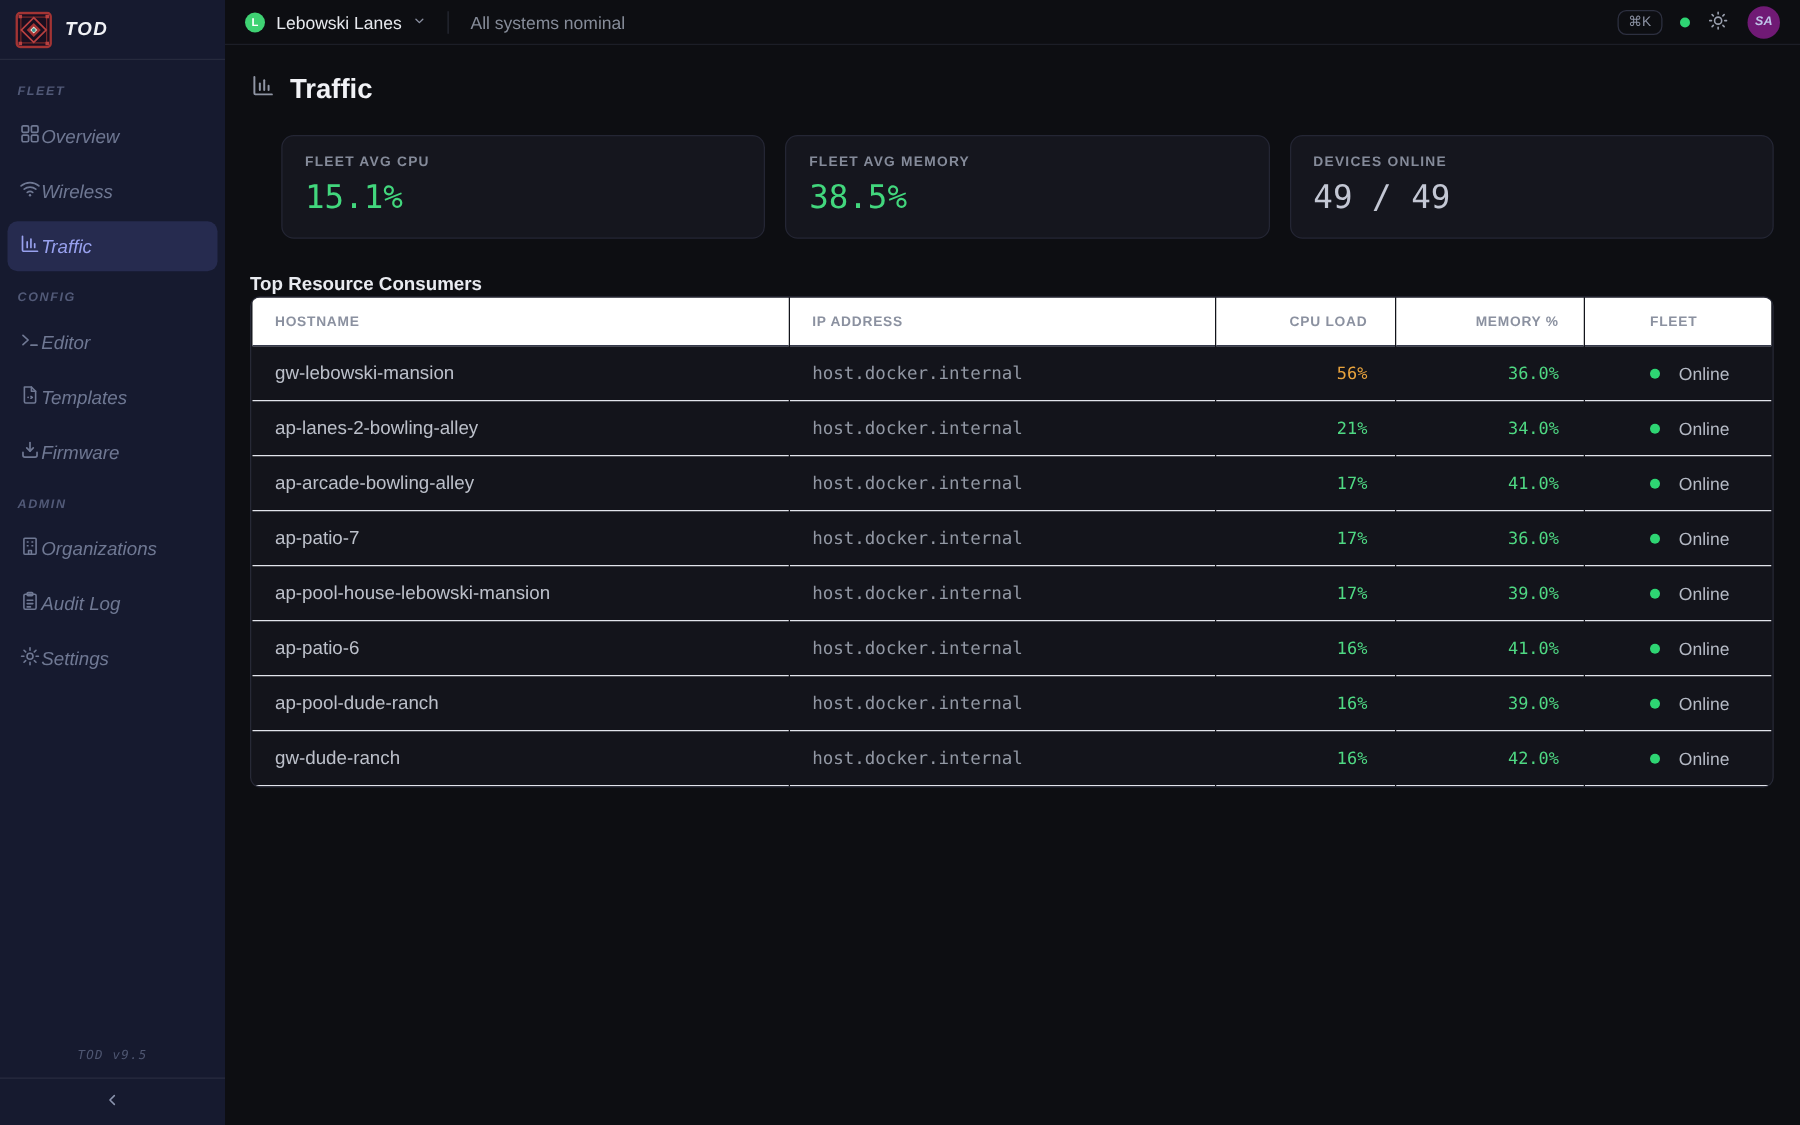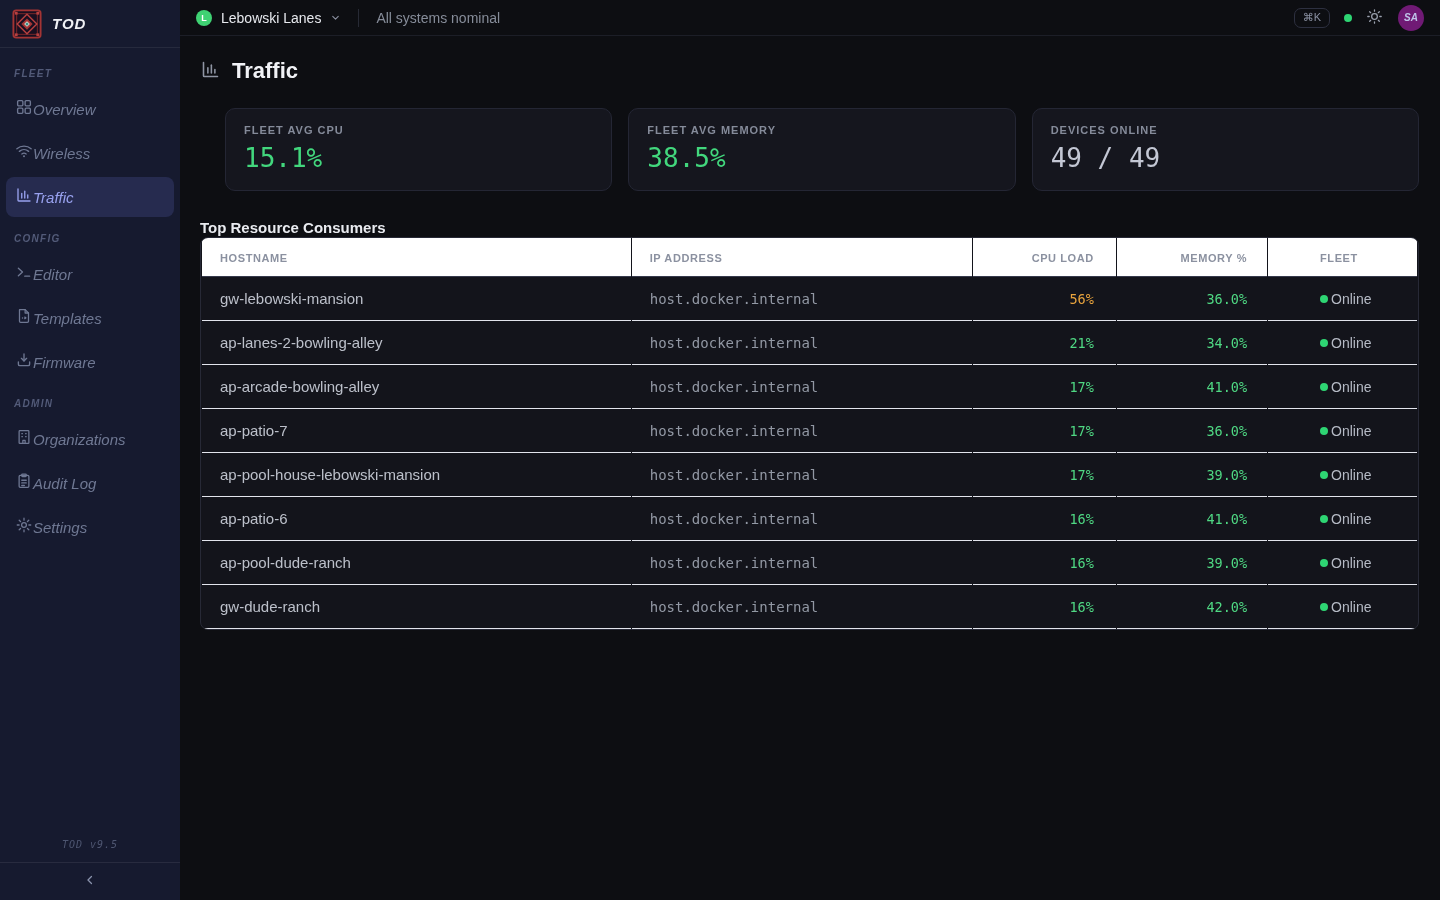--- a/index.html
+++ b/index.html
@@ -79,21 +79,21 @@
   tbody td { padding:13px 18px; border-bottom:1px solid #e2e4ec; font-size:15px;
              color:#bcc0ca; }
   th.c-cpu, th.c-mem, td.td-cpu, td.td-mem { text-align:right; }
   th.c-cpu, td.td-cpu { padding-right:22px; }
   th.c-mem, td.td-mem { padding-right:20px; }
   th.c-status, td.td-status { padding-left:52px; }
   td.td-ip { font-family:"DejaVu Sans Mono", monospace; font-size:14px; color:#9298a4; }
   td.td-cpu, td.td-mem { font-family:"DejaVu Sans Mono", monospace; font-size:13.5px; }
   td.td-cpu.hi { color:#e8a33d; }
   td.td-cpu.ok, td.td-mem { color:#4fd883; }
-  .status-cell { display:flex; align-items:center; gap:3px; }
+  .status-cell { display:flex; align-items:center; gap:15px; }
   .dot { width:8px; height:8px; border-radius:50%; background:#2ed573; flex:none; }
   .status-text { font-size:14px; color:#b5bac5; }
 </style>
 </head>
 <body>
 
 <div class="app">
 
   <aside class="sidebar">
     <div class="logo-row">

